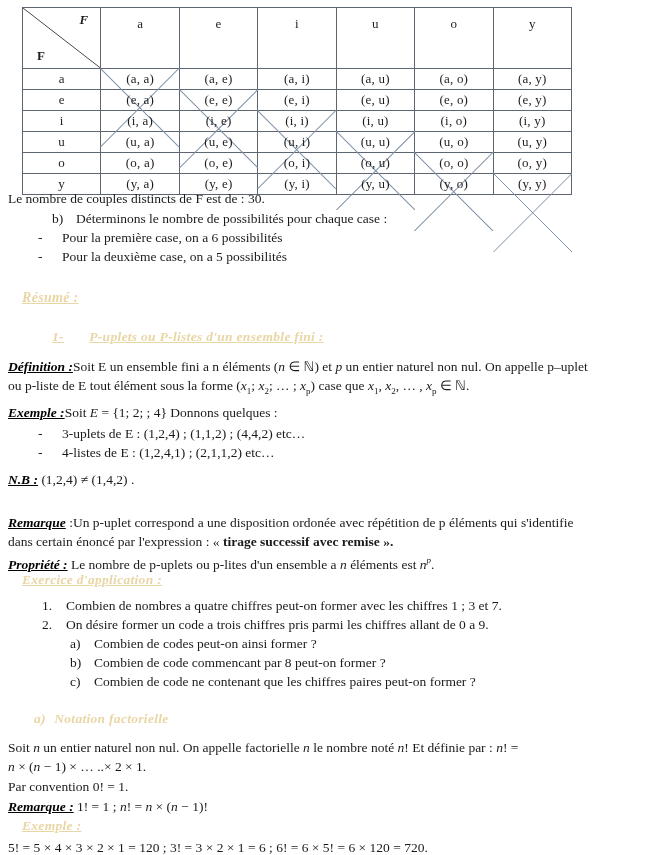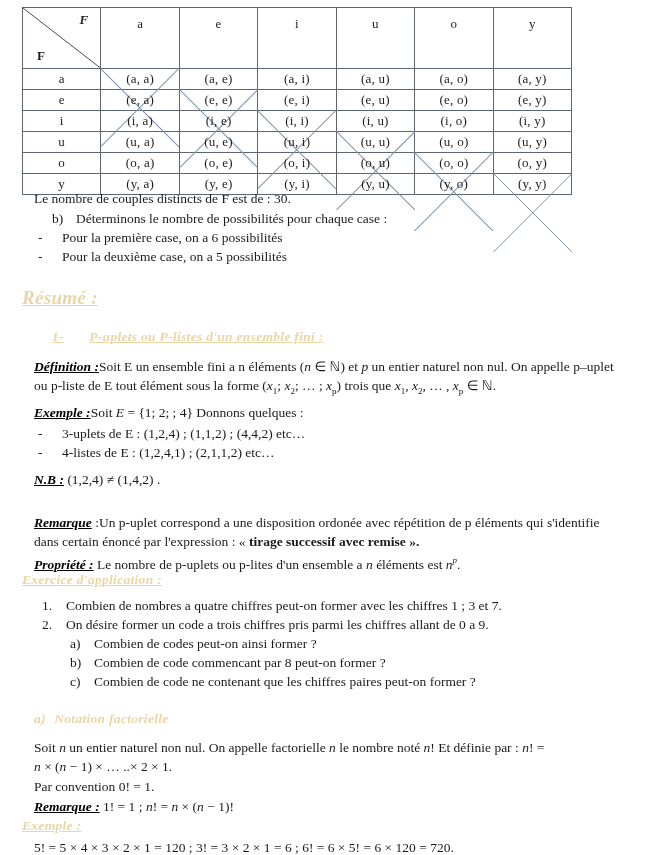--- a/index.html
+++ b/index.html
@@ -91,21 +91,21 @@
   }
 
   
   .body-text {
     position: absolute;
     font-family: "Liberation Serif", serif;
     font-size: 13.5px;
     line-height: 19px;
     color: #1a1a1a;
   }
-  .t-left { left: 34px; }
+  .t-left { left: 8px; }
   .wide { width: 640px; }
 
   .list-letter, .list-dash, .list-num, .list-alpha {
     position: absolute;
     font-family: "Liberation Serif", serif;
     font-size: 13.5px;
     line-height: 19px;
     color: #1a1a1a;
   }
   .li {
@@ -136,21 +136,21 @@
     font-weight: bold;
     font-style: italic;
     letter-spacing: 0.3px;
   }
   .heading-abs {
     position: absolute;
     font-size: 13.5px;
     line-height: 19px;
   }
   .gold-big {
-    font-size: 19px;
+    font-size: 14px;
   }
 
   .inline-gold {
     color: #000000;
     font-weight: bold;
     font-style: italic;
     text-decoration: underline;
   }
 
   .mi { font-style: italic; }
@@ -287,21 +287,21 @@
   <div class="heading-abs" style="left:52px; top:327px;">
     <span class="gold">1-</span>
     <span class="gold" style="margin-left:22px;">P-uplets ou P-listes d'un ensemble fini :</span>
   </div>
 
   <div class="body-text t-left wide" style="top:357px;">
     <div>
       <span class="inline-gold">Définition :</span><span>Soit E un ensemble fini a n éléments (</span><span class="mi">n</span><span> ∈ ℕ) et </span><span class="mi">p</span><span> un entier naturel non nul. On appelle p–uplet</span>
     </div>
     <div>
-      <span>ou p-liste de E tout élément sous la forme (</span><span class="mi">x</span><sub>1</sub><span>; </span><span class="mi">x</span><sub>2</sub><span>; … ; </span><span class="mi">x</span><sub>p</sub><span>) trois que </span><span class="mi">x</span><sub>1</sub>, <span class="mi">x</span><sub>2</sub>, … , <span class="mi">x</span><sub>p</sub><span> ∈ ℕ.</span>
+      <span>ou p-liste de E tout élément sous la forme (</span><span class="mi">x</span><sub>1</sub><span>; </span><span class="mi">x</span><sub>2</sub><span>; … ; </span><span class="mi">x</span><sub>p</sub><span>) case que </span><span class="mi">x</span><sub>1</sub>, <span class="mi">x</span><sub>2</sub>, … , <span class="mi">x</span><sub>p</sub><span> ∈ ℕ.</span>
     </div>
   </div>
 
   <div class="body-text t-left wide" style="top:403px;">
     <span class="inline-gold">Exemple :</span><span>Soit </span><span class="mi">E</span><span> = {1; 2; ; 4} Donnons quelques :</span>
   </div>
 
   <div class="list-dash" style="left:38px; top:424px; width:600px;">
     <div class="li">
       <span class="li-marker dash">-</span>

